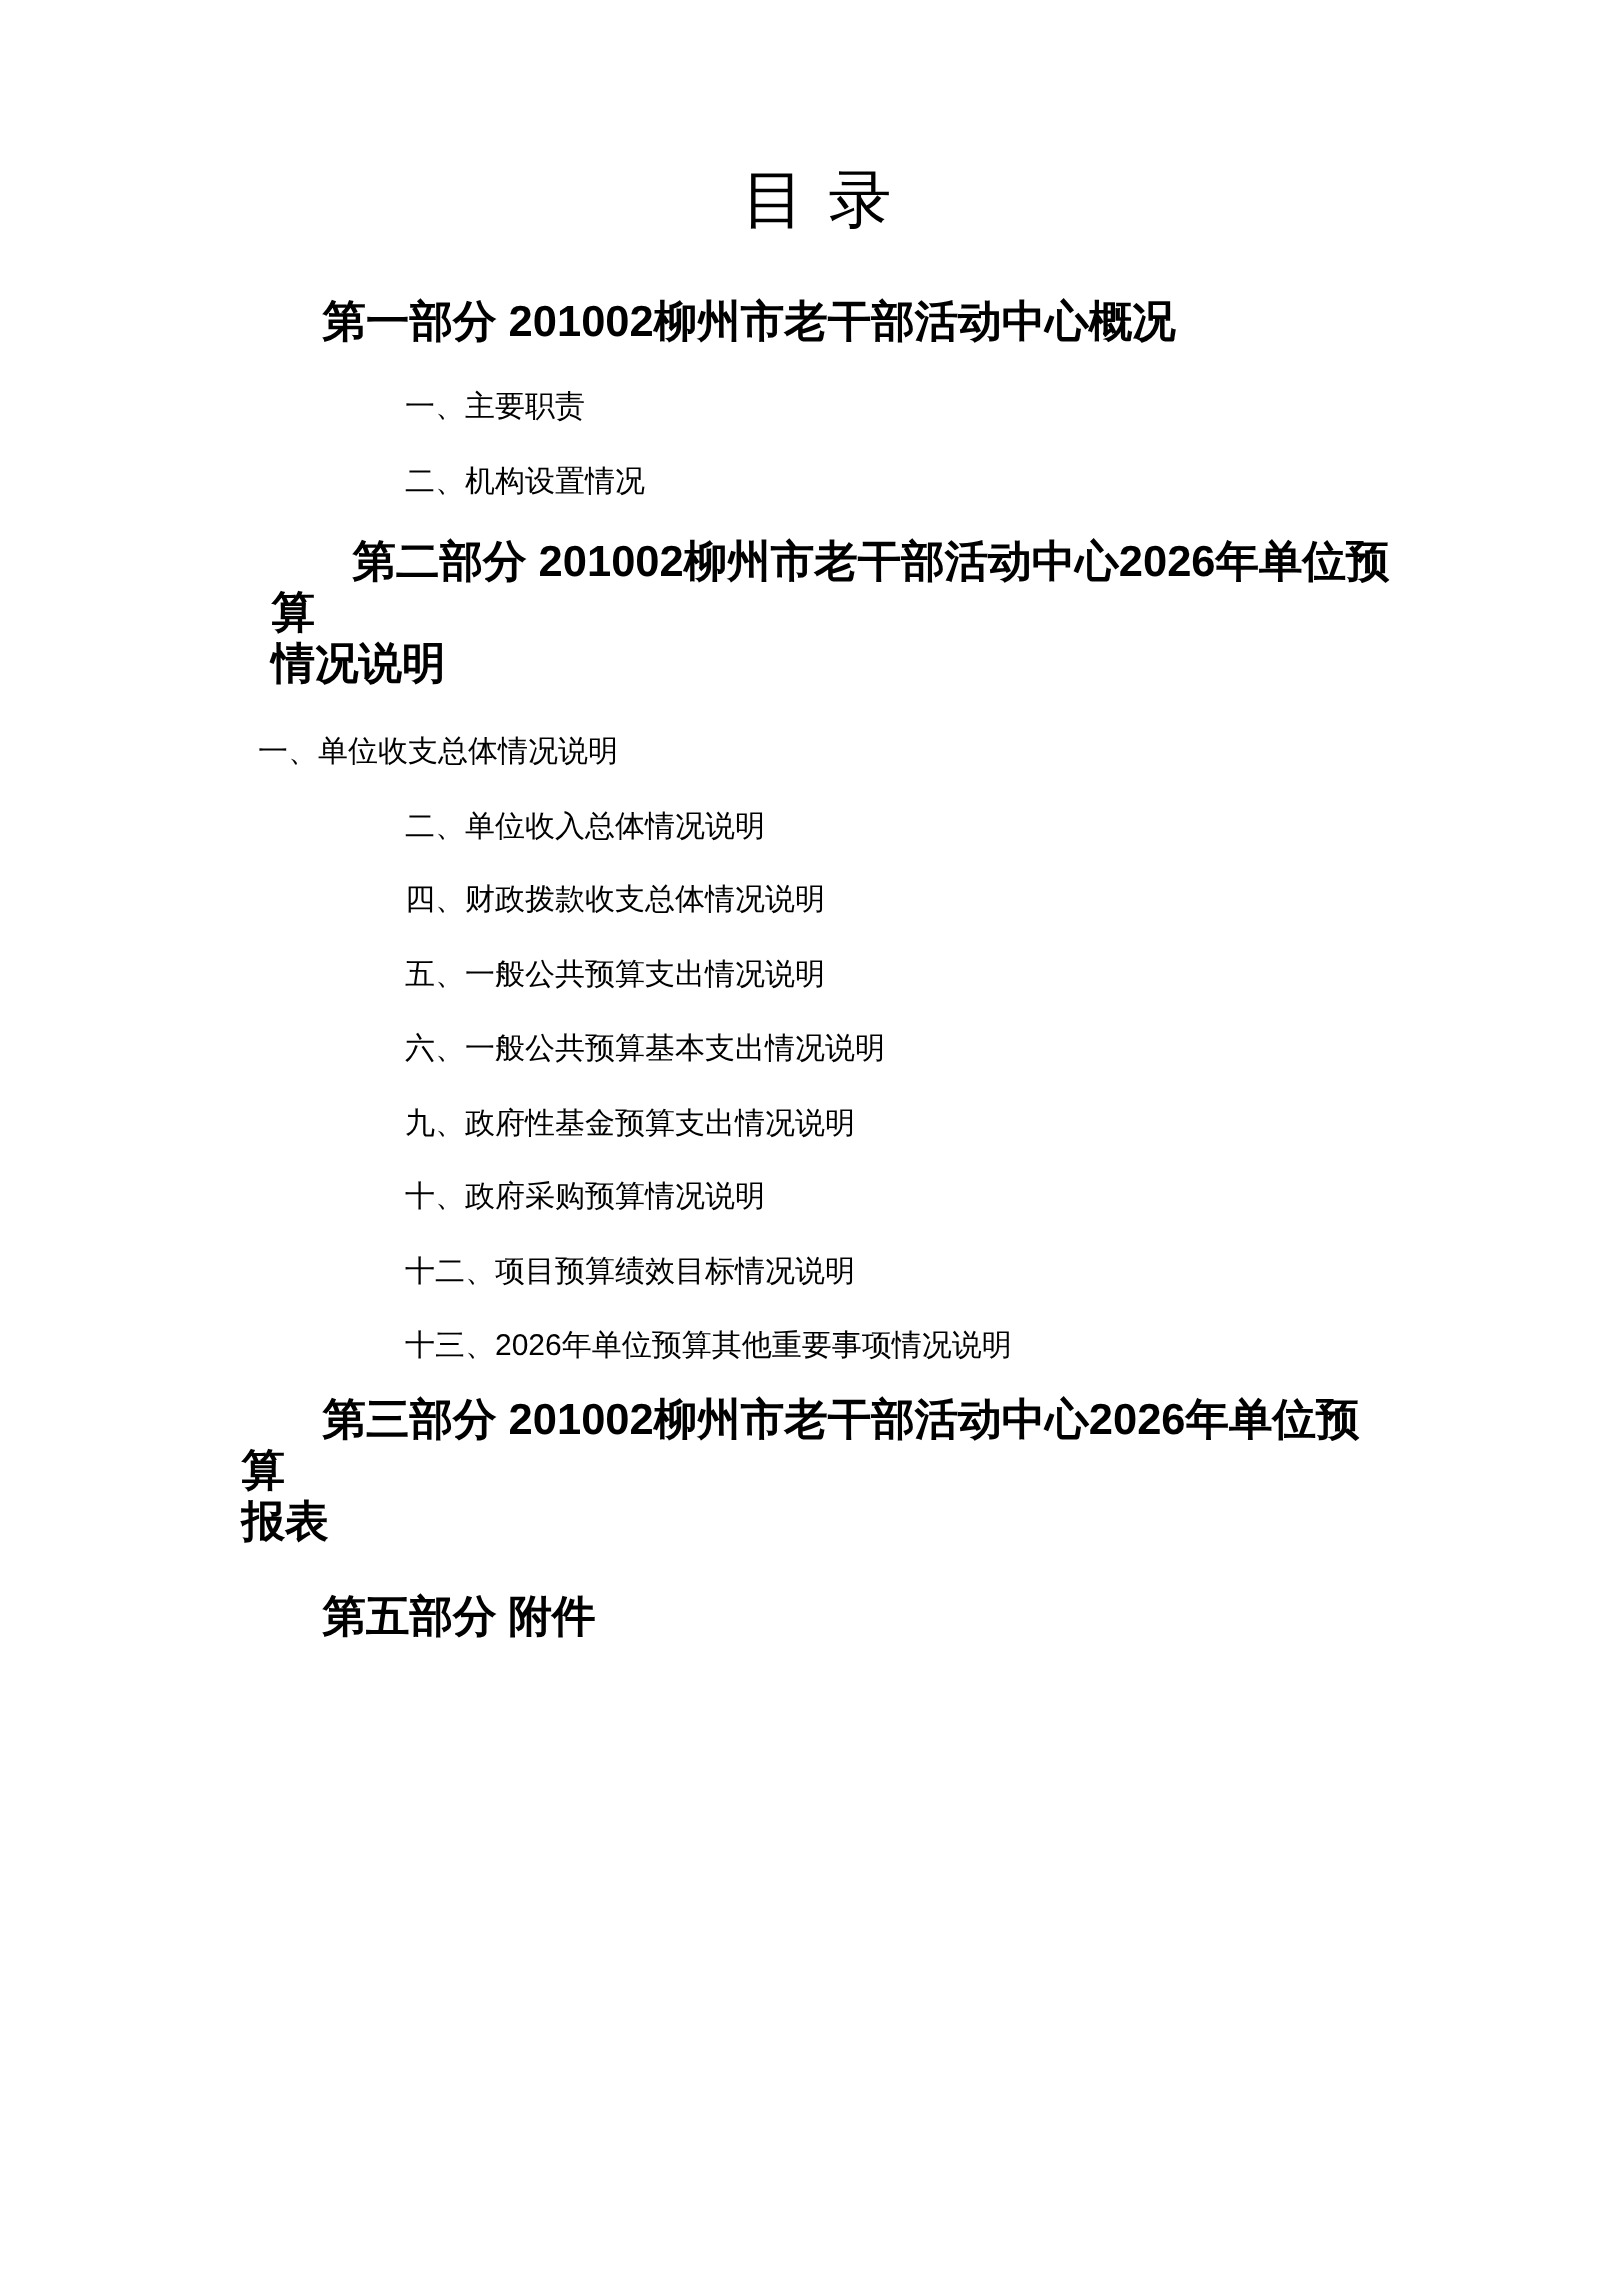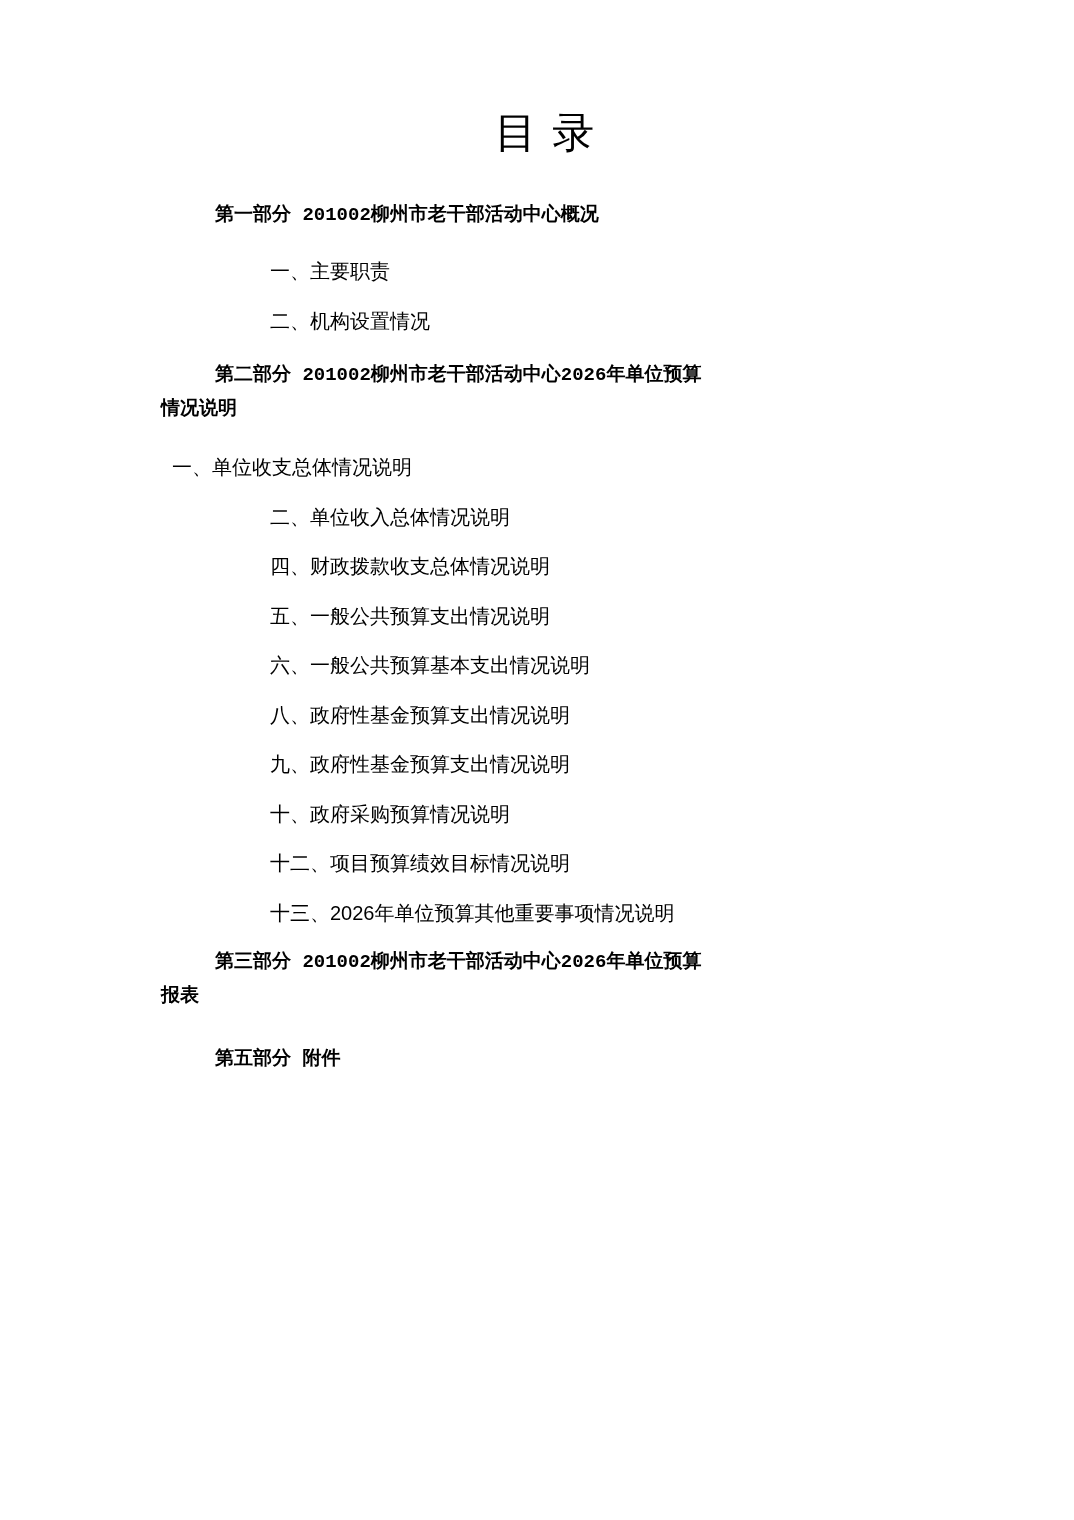--- a/index.html
+++ b/index.html
@@ -22,35 +22,34 @@
     margin: 0;
     font-size: 42px;
     line-height: 50px;
     font-weight: 400;
     text-align: center;
     letter-spacing: 2px;
     white-space: pre-line;
   }
   .part-heading {
     margin: 0;
-    font-size: 19px;
+    font-size: 29px;
     line-height: 34px;
     font-weight: 700;
     text-indent: 54px;
     white-space: pre-line;
-    font-family: Liberation Mono, monospace;
   }
   .toc-item {
     margin: 0 0 15.5px 109px;
     font-size: 20px;
     line-height: 34px;
     font-weight: 400;
   }
   .mt-h1 { margin-top: 40px; }
-  .mt-h2 { margin-top: 20.5px; }
+  .mt-h2 { margin-top: 20.5px; margin-left: 20px; }
   .mt-h3 { }
   .mt-h4 { margin-top: 27px; }
   .mt-h5 { margin-top: 29px; }
   .mt-first-a { margin-top: 22px; }
   .mt-first-b { margin-top: 24px; margin-left: 11px; }
 </style>
 </head>
 <body>
 
 <div class="page">
@@ -63,21 +62,20 @@
   <p class="toc-item">二、机构设置情况</p>
 
   <p class="part-heading mt-h2">第二部分 201002柳州市老干部活动中心2026年单位预算
 情况说明</p>
 
   <p class="toc-item mt-first-b">一、单位收支总体情况说明</p>
   <p class="toc-item">二、单位收入总体情况说明</p>
   <p class="toc-item">四、财政拨款收支总体情况说明</p>
   <p class="toc-item">五、一般公共预算支出情况说明</p>
   <p class="toc-item">六、一般公共预算基本支出情况说明</p>
-  <p class="toc-item">八、政府性基金预算支出情况说明</p>
   <p class="toc-item">九、政府性基金预算支出情况说明</p>
   <p class="toc-item">十、政府采购预算情况说明</p>
   <p class="toc-item">十二、项目预算绩效目标情况说明</p>
   <p class="toc-item">十三、2026年单位预算其他重要事项情况说明</p>
 
   <p class="part-heading mt-h3">第三部分 201002柳州市老干部活动中心2026年单位预算
 报表</p>
 
 
   <p class="part-heading mt-h5">第五部分 附件</p>

